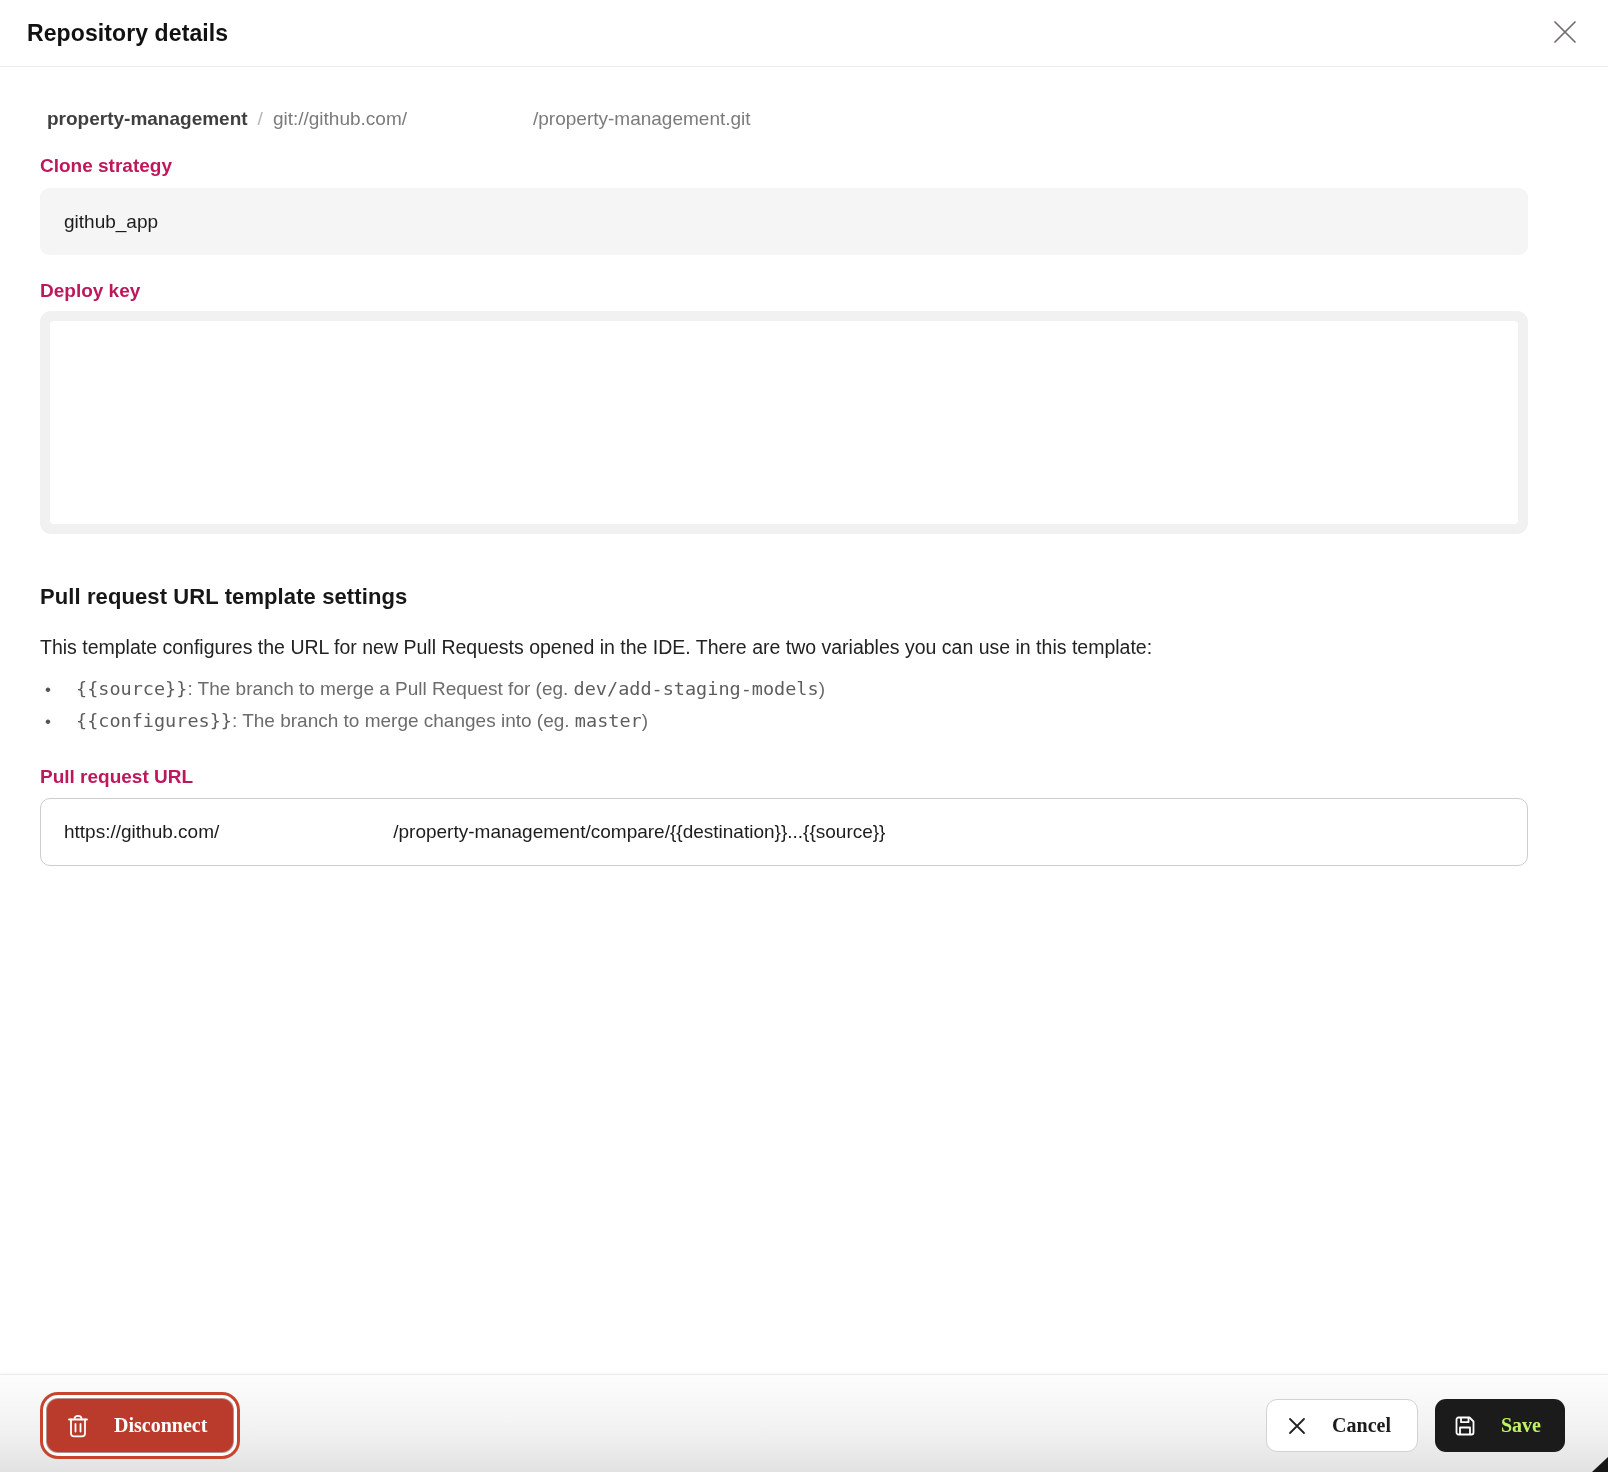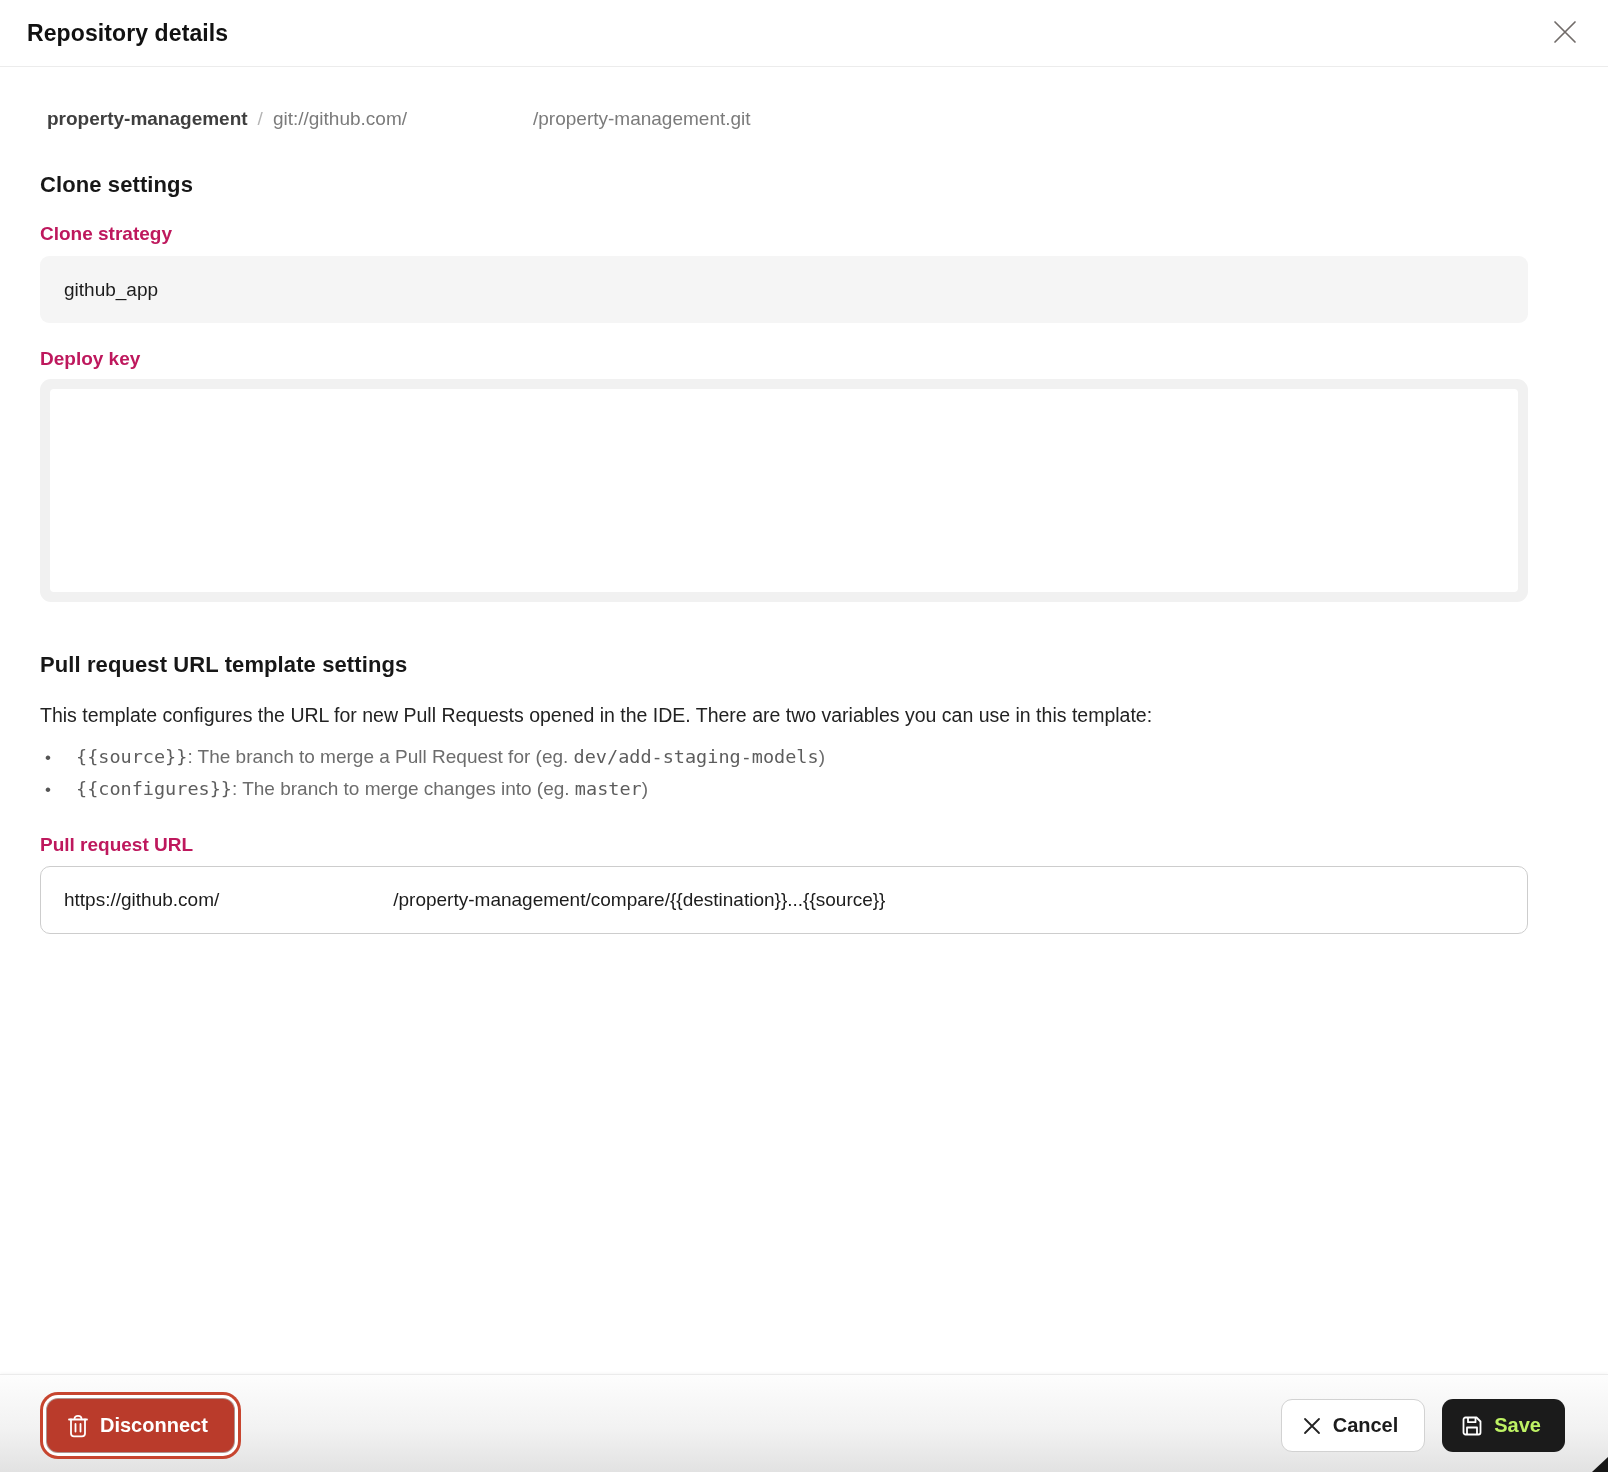--- a/index.html
+++ b/index.html
@@ -153,24 +153,24 @@
     border-top: 1px solid #ebebeb;
     box-shadow: 0 -1px 3px rgba(0,0,0,0.04);
     display: flex;
     align-items: flex-start;
     justify-content: space-between;
     padding: 24px 43px 0 47px;
   }
   .btn {
     display: inline-flex;
     align-items: center;
-    gap: 11px;
+    gap: 25px;
     height: 53px;
     border-radius: 11px;
-    font-family: Liberation Sans, sans-serif;
+    font-family: Liberation Serif, serif;
     font-size: 20px;
     font-weight: 600;
     cursor: pointer;
   }
   .btn-disconnect {
     background: #ba3b2b;
     color: #ffffff;
     border: none;
     padding: 0 26px 0 20px;
     box-shadow: 0 0 0 1px rgba(80,20,10,0.45), 0 0 0 4px #ffffff, 0 0 0 7px #c7452f;
@@ -215,21 +215,20 @@
 <div class="modal-body">
 
   <div class="breadcrumb">
     <span class="repo-name">property-management</span>
     <span class="sep">/</span>
     <span>git://github.com/</span>
     <span class="redacted-gap"></span>
     <span>/property-management.git</span>
   </div>
 
-  <h2 class="section-heading clone-settings-heading">Clone settings</h2>
 
   <div class="field-label">Clone strategy</div>
   <div class="strategy-field">
     <span>github_app</span>
   </div>
 
   <div class="field-label">Deploy key</div>
   <div class="deploykey-frame">
     <textarea class="deploykey-textarea" style=""></textarea>
   </div>

